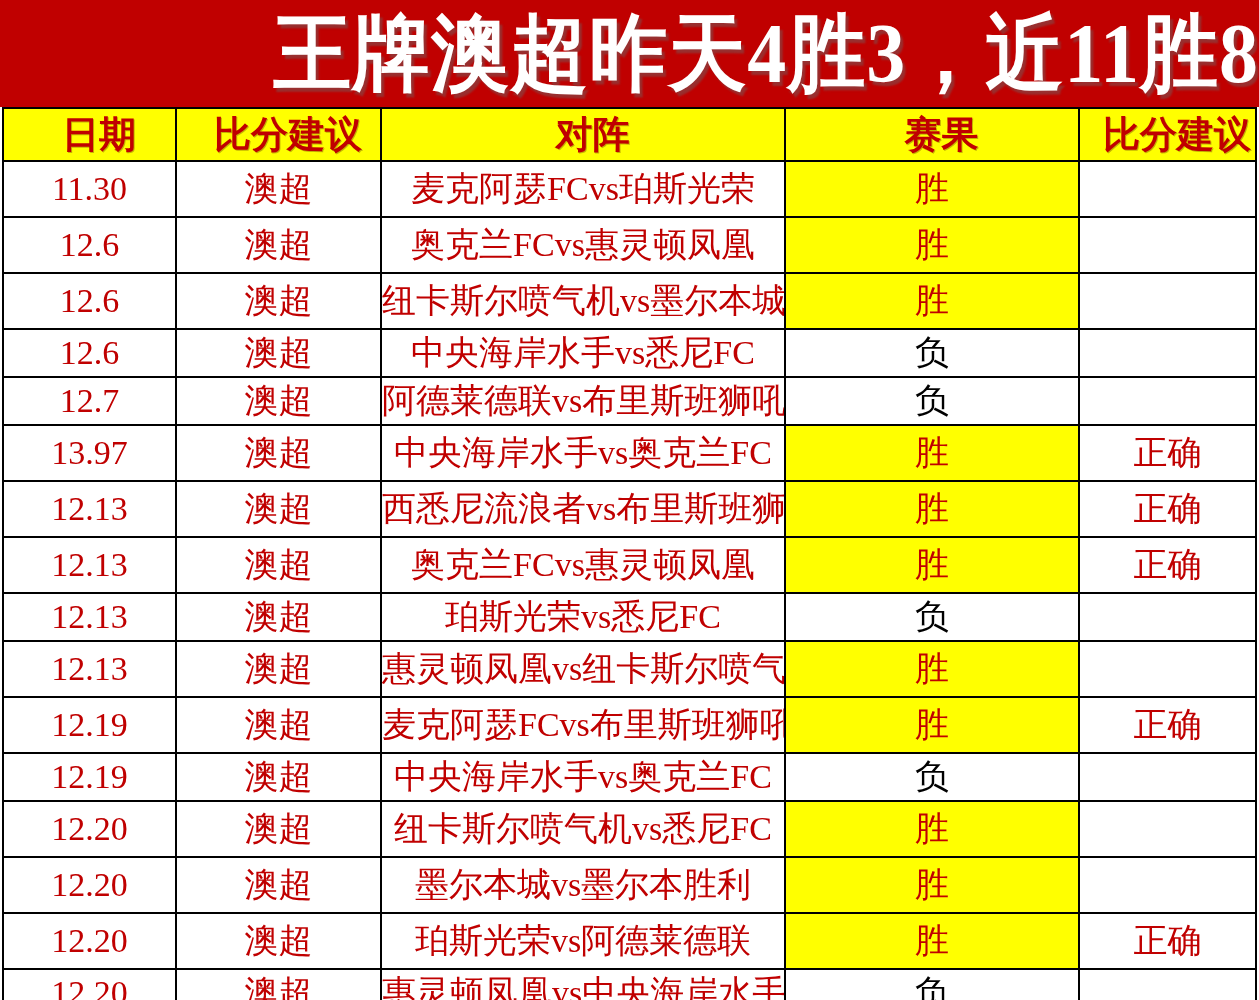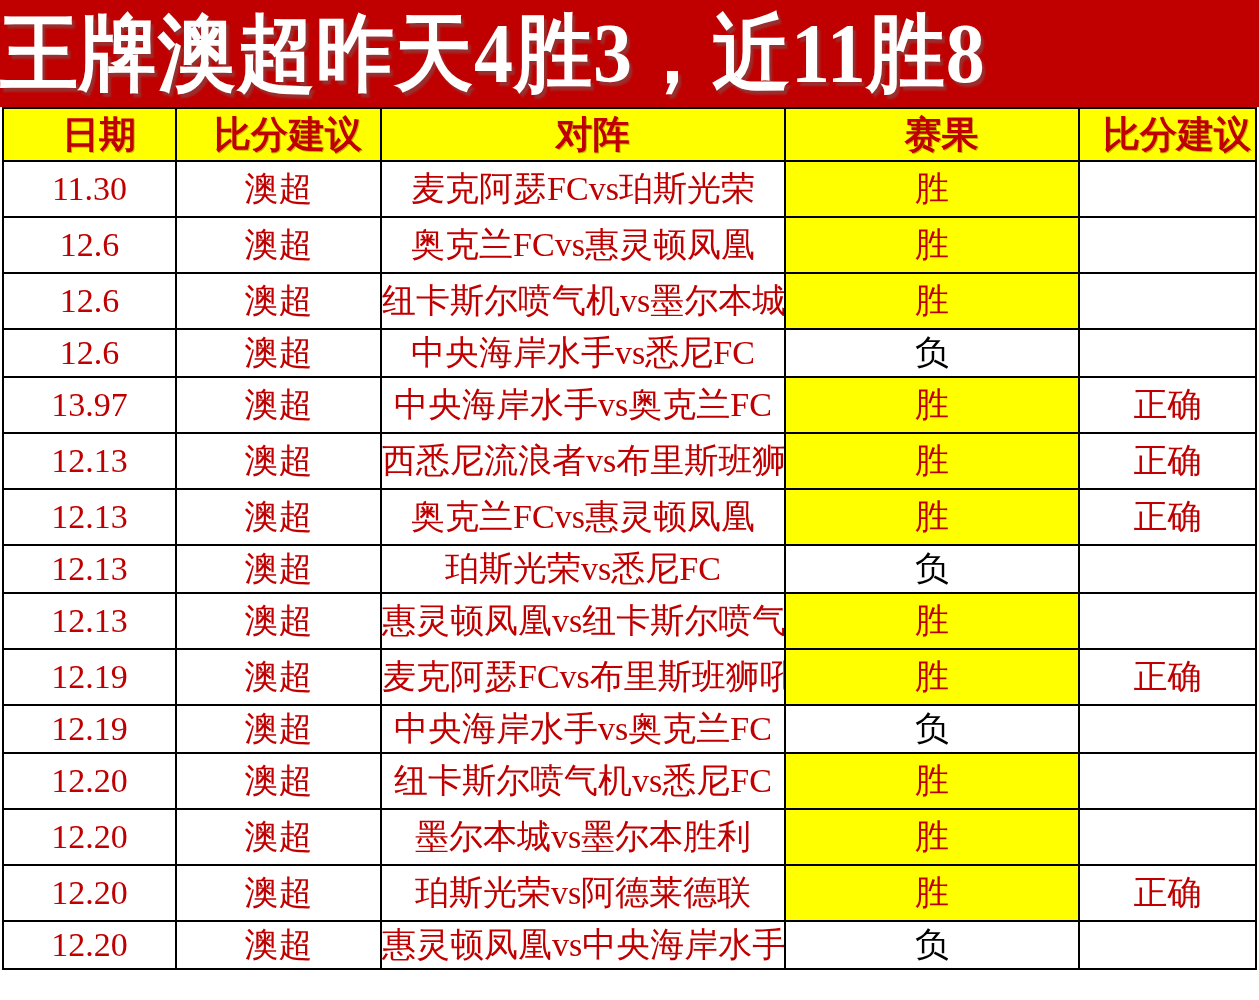--- a/index.html
+++ b/index.html
@@ -9,21 +9,21 @@
     background: #ffffff;
     font-family: "Liberation Serif", "DejaVu Serif", serif;
     overflow: hidden;
   }
   .banner {
     width: 1259px;
     height: 107px;
     background: #C00000;
     display: flex;
     align-items: center;
-    justify-content: flex-start;
+    justify-content: flex-end;
   }
   .banner .title-text {
     color: #FFFFFF;
     font-size: 78px;
     font-weight: bold;
     line-height: 1;
     letter-spacing: 1px;
     white-space: nowrap;
     text-shadow: 3px 4px 2px rgba(105,105,105,0.45);
     transform: scaleY(1.08);
@@ -119,20 +119,27 @@
     <td class="result-win">胜</td>
     <td class="advice-cell"></td>
   </tr>
       <tr class="loss">
     <td>12.6</td>
     <td>澳超</td>
     <td>中央海岸水手vs悉尼FC</td>
     <td class="result-loss">负</td>
     <td class="advice-cell"></td>
   </tr>
+      <tr class="loss">
+    <td>12.7</td>
+    <td>澳超</td>
+    <td>阿德莱德联vs布里斯班狮吼</td>
+    <td class="result-loss">负</td>
+    <td class="advice-cell"></td>
+  </tr>
       <tr class="win">
     <td>13.97</td>
     <td>澳超</td>
     <td>中央海岸水手vs奥克兰FC</td>
     <td class="result-win">胜</td>
     <td class="advice-cell">正确</td>
   </tr>
       <tr class="win">
     <td>12.13</td>
     <td>澳超</td>

